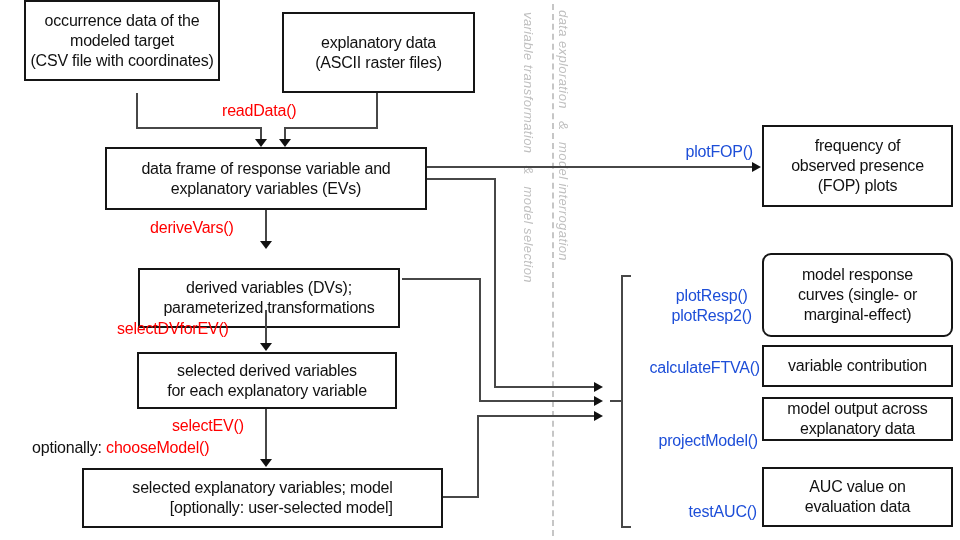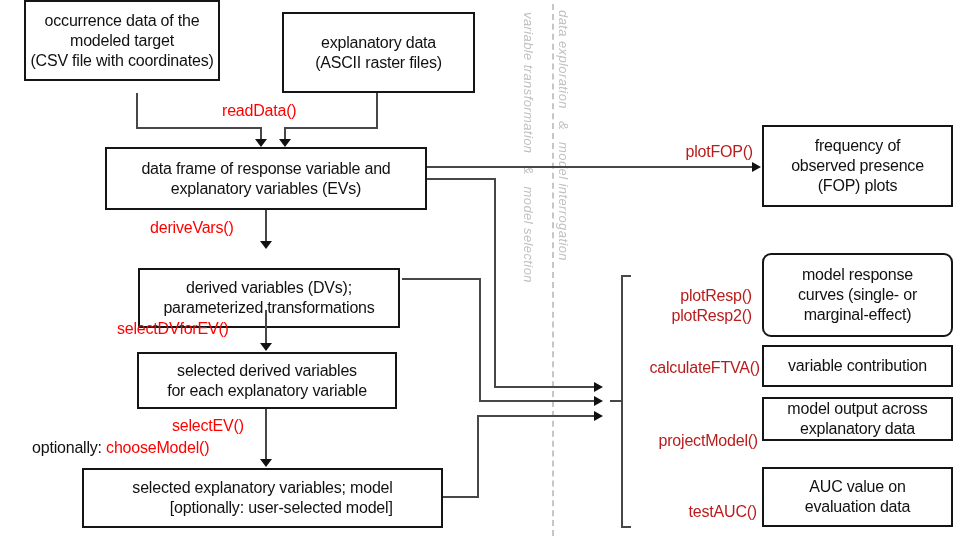--- a/index.html
+++ b/index.html
@@ -28,21 +28,21 @@
     border-top:8px solid #111; }
   .arr-r { position:absolute; width:0; height:0;
     border-top:5px solid transparent; border-bottom:5px solid transparent;
     border-left:9px solid #111; }
   .dash { position:absolute; width:0; border-left:2px dashed #c6c6c6; }
   .wm {
     position:absolute; writing-mode:vertical-rl;
     font-style:italic; font-size:13px; letter-spacing:0.4px;
     color:#bfbfbf; white-space:pre;
   }
-  .fn-right { position:absolute; text-align:right; color:#b91c1c;
+  .fn-right { position:absolute; text-align:center; color:#1d4ed8;
     font-size:16px; line-height:20px; white-space:nowrap; letter-spacing:-0.2px; }
 </style>
 </head>
 <body>
 
 <div id="canvas">
 
   <div class="dash" style="left:552px; top:4px; height:532px;"></div>
   <div class="wm" style="left:521px; top:12px; height:300px;">variable transformation   &amp;   model selection</div>
   <div class="wm" style="left:556px; top:10px; height:308px;">data exploration   &amp;   model interrogation</div>

